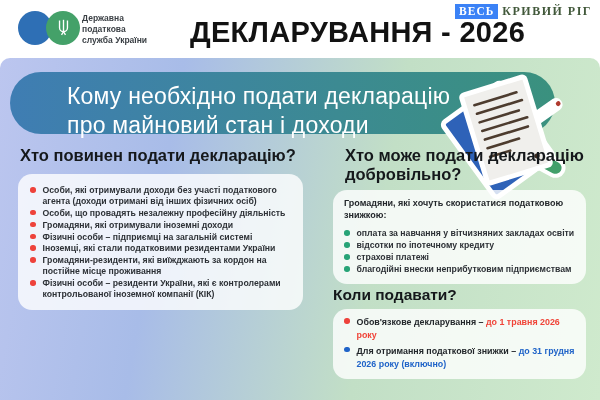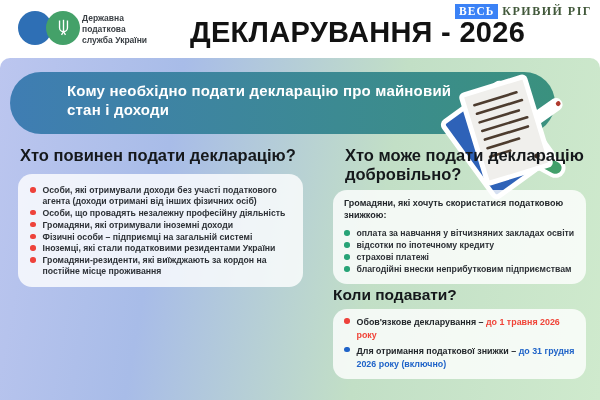--- a/index.html
+++ b/index.html
@@ -29,21 +29,21 @@
     position:absolute;top:58px;left:0;width:600px;height:342px;
     background:linear-gradient(100deg,#bcc6ef 0%,#a8bce8 28%,#c2dfc6 62%,#cfeacd 100%);
     border-radius:10px 10px 0 0;
   }
   .banner{
     position:absolute;left:10px;top:14px;width:545px;height:62px;border-radius:32px;
     background:linear-gradient(90deg,#3f7db3 0%,#3c8a92 60%,#3a917e 100%);
   }
   .banner-text{
     display:block;padding:10px 0 0 57px;width:400px;
-    color:#ffffff;font-weight:bold;font-size:15px;line-height:1.24;letter-spacing:.2px;
+    color:#ffffff;font-weight:normal;font-size:23px;line-height:1.24;letter-spacing:.2px;
   }
   .illustration{position:absolute;left:436px;top:-6px;width:140px;height:158px;}
   
   .section-heading{position:absolute;font-weight:bold;color:#15181b;font-size:16.5px;line-height:1.18;}
   .h-must{left:20px;top:88px;}
   .h-vol{left:333px;top:88px;width:255px;margin-left:12px;}
   .h-when{left:333px;top:228px;font-size:15.5px;}
   .card{position:absolute;background:rgba(255,255,255,0.8);border-radius:14px;box-sizing:border-box;}
   .card-must{left:18px;top:116px;width:285px;padding:11px 10px 10px 12px;}
   .card-vol{left:333px;top:132px;width:253px;padding:8px 9px 9px 11px;}
@@ -158,20 +158,24 @@
         <li>
           <span class="dot red"></span>
           <span>Іноземці, які стали податковими резидентами України</span>
         </li>
 
         <li>
           <span class="dot red"></span>
           <span>Громадяни-резиденти, які виїжджають за кордон на постійне місце проживання</span>
         </li>
 
+        <li>
+          <span class="dot red"></span>
+          <span>Фізичні особи – резиденти України, які є контролерами контрольованої іноземної компанії (КІК)</span>
+        </li>
       </ul>
   </div>
 
   <div class="section-heading h-vol">Хто може подати декларацію добровільно?</div>
   <div class="card card-vol">
     <p class="vol-intro">Громадяни, які хочуть скористатися податковою знижкою:</p>
     <ul class="blist tight">
 
         <li>
           <span class="dot green"></span>

